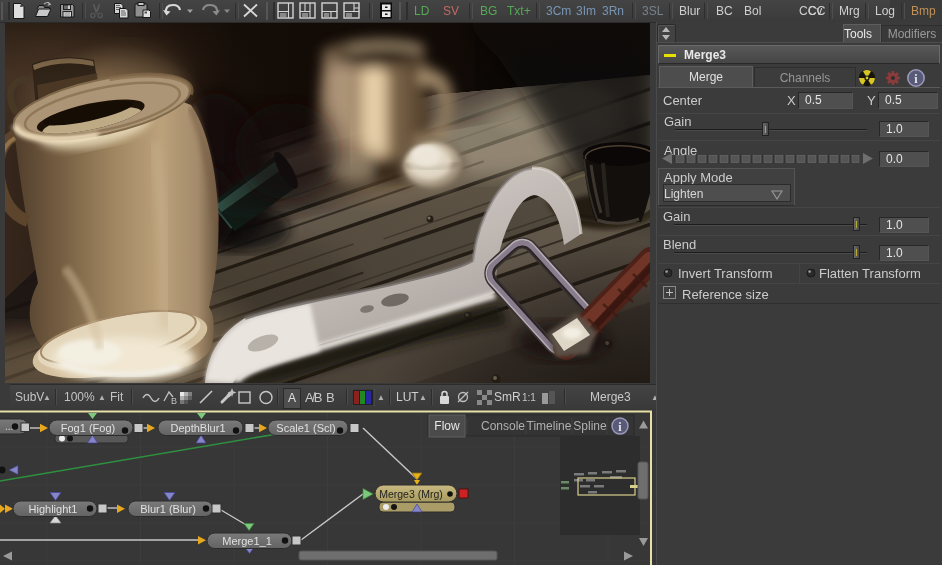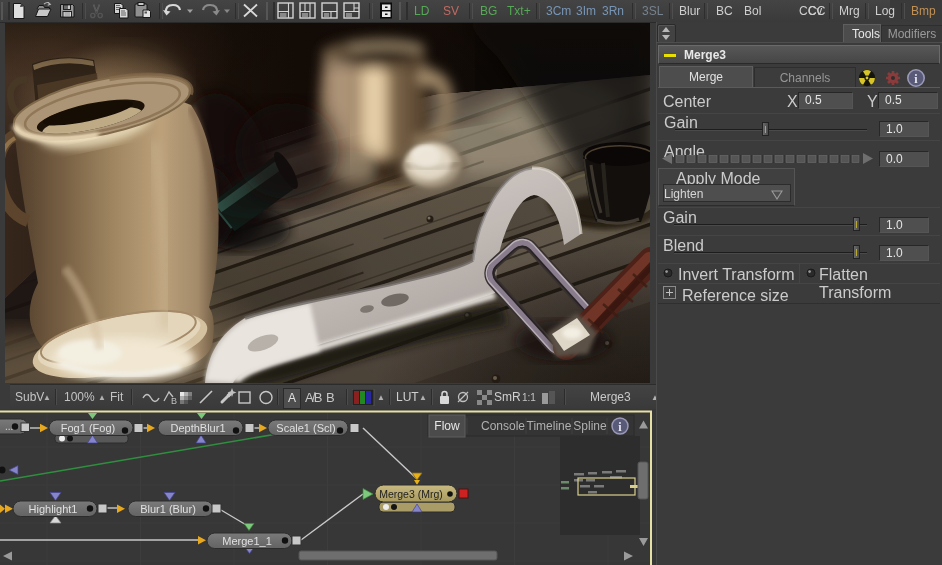--- a/index.html
+++ b/index.html
@@ -7,21 +7,21 @@
 .tsep{position:absolute;top:3px;width:2px;height:16px;border-left:1px solid #2e2e2e;border-right:1px solid #4e4e4e}
 .grip{position:absolute;top:2px;width:5px;height:18px;border-left:2px solid #565656;border-right:2px solid #2e2e2e}
 .tbtn{position:absolute;top:0;height:22px;line-height:22px;font-size:12px;color:#cfcfcf}
 #viewport{left:5px;top:23px;width:645px;height:360px;background:#120c08}
 #vframe{left:0;top:22px;width:656px;height:362px;background:linear-gradient(90deg,#454545,#303030);z-index:-1}
 #vtoolbar{left:10px;top:384px;width:656px;height:25px;background:linear-gradient(#434343,#393939);border-top:1px solid #2c2c2c;border-bottom:1px solid #262626}
 .vt{position:absolute;top:0;height:25px;line-height:25px;font-size:12px;color:#c4c4c4}
 .vsep{position:absolute;top:4px;width:1px;height:16px;background:#2c2c2c;box-shadow:1px 0 0 #4c4c4c}
 #flow{left:0;top:409px;width:656px;height:156px;background:#373737}
 #panel{left:656px;top:22px;width:286px;height:543px;background:#3b3b3b}
-.lbl{position:absolute;font-size:16px;color:#cbcbcb}
+.lbl{position:absolute;font-size:13px;color:#cbcbcb}
 .vbox{position:absolute;background:#4f4f4f;border-top:1px solid #272727;border-left:1px solid #272727;border-bottom:1px solid #555;border-right:1px solid #555;color:#e4e4e4;font-size:12px;padding-left:6px;box-sizing:border-box}
 .row{position:absolute;left:2px;width:282px;border-top:1px solid #454545;box-sizing:border-box}
 .track{position:absolute;height:1px;background:#1d1d1d;border-bottom:1px solid #4a4a4a}
 .handle{position:absolute;width:7px;height:14px;background:linear-gradient(90deg,#6a6a6a,#4a4a4a);border:1px solid #222;box-sizing:border-box}
 .handle:after{content:"";position:absolute;left:2px;top:3px;width:1px;height:7px;background:#b8a830}
 </style></head><body>
 
 <div class="abs" id="topbar">
 <div class="grip" style="left:1px"></div>
 <svg class="abs" style="left:0;top:0" width="410" height="22" viewBox="0 0 410 22">
@@ -627,21 +627,21 @@
 </div>
 
 <div class="abs" id="panel">
  <div class="abs" style="left:0;top:0;width:1px;height:543px;background:#4a4a4a"></div>
 
  <div class="abs" style="left:1px;top:2px;width:17px;height:17px;background:#424242;border:1px solid #2a2a2a;border-radius:2px;box-shadow:inset 1px 1px 0 #555">
   <div style="position:absolute;left:4px;top:2px;width:0;height:0;border:4px solid transparent;border-bottom:5px solid #b8b8b8;border-top:none"></div>
   <div style="position:absolute;left:4px;top:10px;width:0;height:0;border:4px solid transparent;border-top:5px solid #b8b8b8;border-bottom:none"></div>
  </div>
 
- <div class="abs" style="left:187px;top:2px;width:36px;height:18px;background:#4c4c4c;border:1px solid #5e5e5e;border-bottom:none;color:#e8e8e8;font-size:12px;text-align:right;line-height:18px">Tools</div>
+ <div class="abs" style="left:187px;top:2px;width:36px;height:18px;background:#4c4c4c;border:1px solid #5e5e5e;border-bottom:none;color:#e8e8e8;font-size:12px;text-align:left;line-height:18px">Tools</div>
  <div class="abs" style="left:225px;top:3px;width:60px;height:17px;background:#393939;border:1px solid #2e2e2e;border-bottom:none;color:#9a9a9a;font-size:12px;text-align:center;line-height:17px">Modifiers</div>
  <div class="abs" style="left:0;top:20px;width:286px;height:1px;background:#4e4e4e"></div>
 
  <div class="abs" style="left:2px;top:23px;width:282px;height:19px;background:linear-gradient(#575757,#464646);border:1px solid #6a6a6a;border-bottom-color:#2a2a2a;box-sizing:border-box">
   <div class="abs" style="left:5px;top:8px;width:12px;height:3px;background:#e8e000"></div>
   <div class="abs" style="left:25px;top:2px;font-size:12px;font-weight:bold;color:#e8e8e8">Merge3</div>
  </div>
 
  <div class="abs" style="left:3px;top:44px;width:94px;height:21px;background:#4d4d4d;border:1px solid #5e5e5e;border-bottom:none;color:#e0e0e0;font-size:12px;text-align:center;line-height:21px;box-sizing:border-box;z-index:2">Merge</div>
  <div class="abs" style="left:98px;top:45px;width:102px;height:20px;background:#3c3c3c;border:1px solid #2e2e2e;border-bottom:none;color:#969696;font-size:12px;text-align:center;line-height:20px;box-sizing:border-box">Channels</div>
@@ -703,21 +703,21 @@
         <rect x="148" y="4.5" width="8" height="7"></rect>
         <rect x="159" y="4.5" width="8" height="7"></rect>
         <rect x="170" y="4.5" width="8" height="7"></rect>
         <rect x="181" y="4.5" width="8" height="7"></rect>
         <rect x="192" y="4.5" width="7" height="7"></rect>
   </g>
  </svg>
  <div class="vbox" style="left:223px;top:129px;width:50px;height:16px">0.0</div>
 
  <div class="abs" style="left:2px;top:146px;width:137px;height:38px;background:#404040;border:1px solid #555;border-bottom-color:#2c2c2c;box-sizing:border-box"></div>
- <div class="lbl" style="left:20px;top:148px">Apply Mode</div>
+ <div class="lbl" style="left:8px;top:148px">Apply Mode</div>
  <div class="abs" style="left:7px;top:162px;width:128px;height:18px;background:#4e4e4e;border:1px solid #2c2c2c;color:#d6d6d6;font-size:12px;line-height:18px;box-sizing:border-box">Lighten
   <svg class="abs" style="right:7px;top:5px" width="12" height="10" viewBox="0 0 12 10">
         <path d="M1 1h10L6 9z" fill="none" stroke="#9a9a9a" stroke-width="1.1"></path>
       </svg>
  </div>
 
  <div class="row" style="top:185px;height:28px"></div>
  <div class="lbl" style="left:7px;top:187px">Gain</div>
  <div class="track" style="left:18px;top:202px;width:193px"></div>
  <div class="handle" style="left:197px;top:195px"></div>

